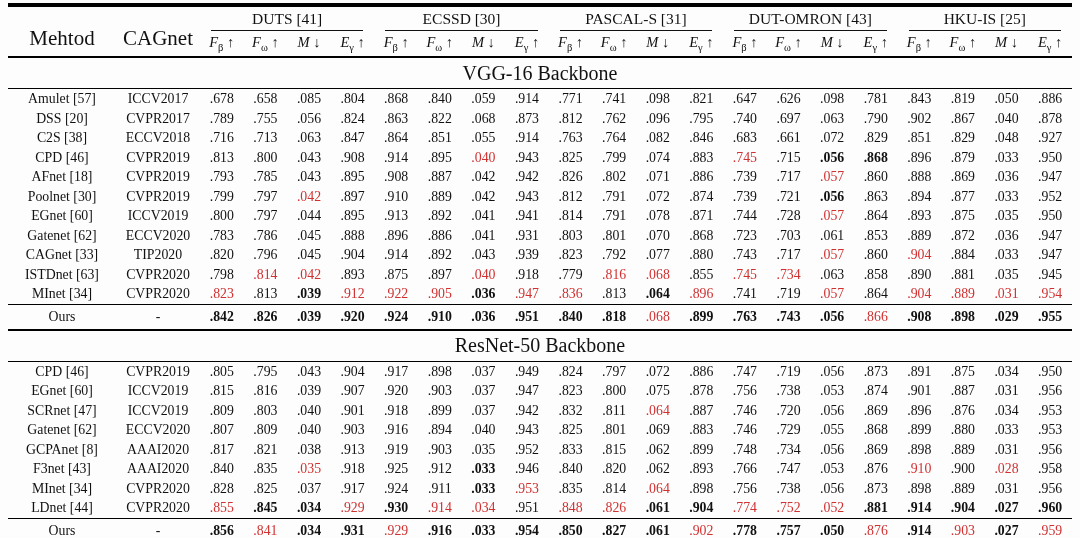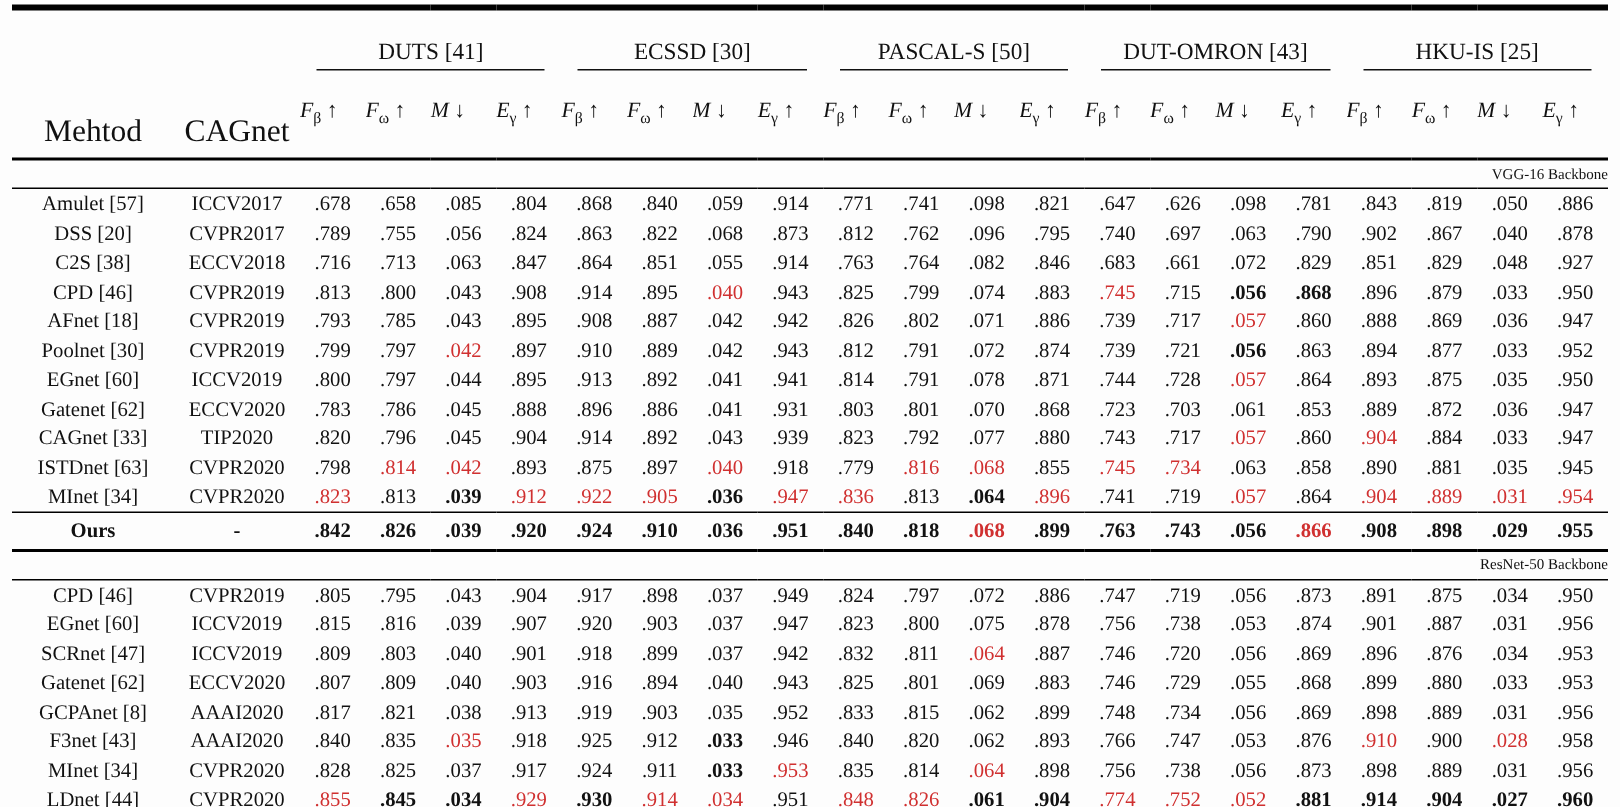--- a/index.html
+++ b/index.html
@@ -14,36 +14,36 @@
     width:1064px; border-collapse:collapse; table-layout:fixed;
     border-top:4px solid #000; border-bottom:4px solid #000;
   }
   th, td { padding:0; font-weight:normal; overflow:hidden; white-space:nowrap; }
   
   th.lbl-col {
     text-align:center; vertical-align:bottom; font-size:21px;
     border-bottom:2.5px solid #000; padding:0 0 5px 2px;
   }
   th.dsname { font-size:15.5px; text-align:center; vertical-align:top; }
-  th.dsname .grp { margin:16px 11px; padding:3px 0 2px 0; border-bottom:1.2px solid #111; }
+  th.dsname .grp { margin:0 11px; padding:3px 0 2px 0; border-bottom:1.2px solid #111; }
   tr.metric-row th {
-    font-size:14.5px; text-align:left;
-    border-bottom:2.5px solid #000; padding:3px 0 22px 0;
+    font-size:14.5px; text-align:center;
+    border-bottom:2.5px solid #000; padding:3px 0 5px 0;
   }
   tr.metric-row th i { font-family:"Liberation Serif",serif; }
   tr.metric-row th sub { font-size:10.5px; line-height:0; }
   
   tr.section-row td {
-    text-align:right; font-size:10px; padding:3.5px 0 3.5px 0;
+    text-align:center; font-size:20px; padding:3.5px 0 3.5px 0;
     border-bottom:1.2px solid #000;
   }
   
   tr.data-row td { font-size:13.8px; text-align:center; height:19.5px; line-height:19.5px; }
   td.method-cell, td.year-cell { text-align:left; padding-left:2px; font-size:14.2px; }
-  tr.ours-row td { border-top:1.2px solid #000; height:24px; line-height:24px;font-weight:bold; }
+  tr.ours-row td { border-top:1.2px solid #000; height:24px; line-height:24px; }
   tr.ours-row.thick-after td { border-bottom:2.5px solid #000; }
   .b { font-weight:bold; }
   .r { color:var(--red); }
 </style>
 </head>
 <body>
 
 <div class="page">
   <table class="results">
     <colgroup id="cols">
@@ -74,21 +74,21 @@
         <tr>
           <th class="lbl-col" rowspan="2">Mehtod</th>
           <th class="lbl-col" rowspan="2">CAGnet</th>
           <th class="dsname" colspan="4">
             <div class="grp">DUTS [41]</div>
           </th>
           <th class="dsname" colspan="4">
             <div class="grp">ECSSD [30]</div>
           </th>
           <th class="dsname" colspan="4">
-            <div class="grp">PASCAL-S [50]</div>
+            <div class="grp">PASCAL-S [31]</div>
           </th>
           <th class="dsname" colspan="4">
             <div class="grp">DUT-OMRON [43]</div>
           </th>
           <th class="dsname" colspan="4">
             <div class="grp">HKU-IS [25]</div>
           </th>
         </tr>
         <tr class="metric-row">
           <th><i>F</i><sub>β</sub> ↑</th>

